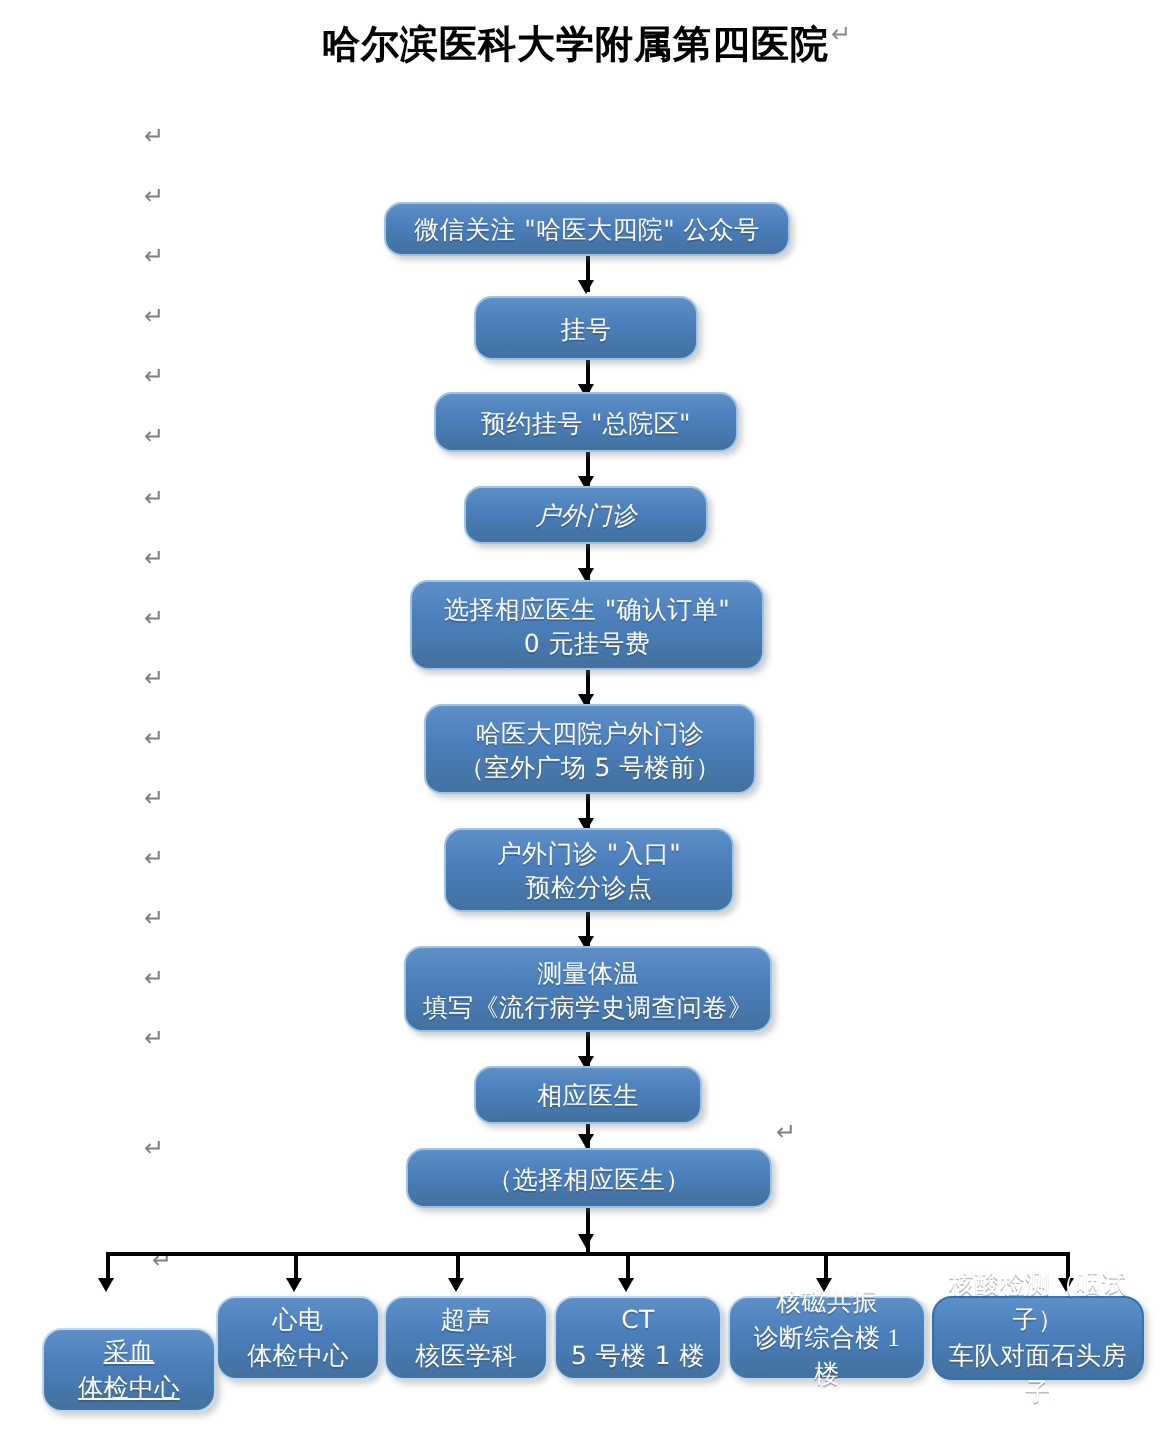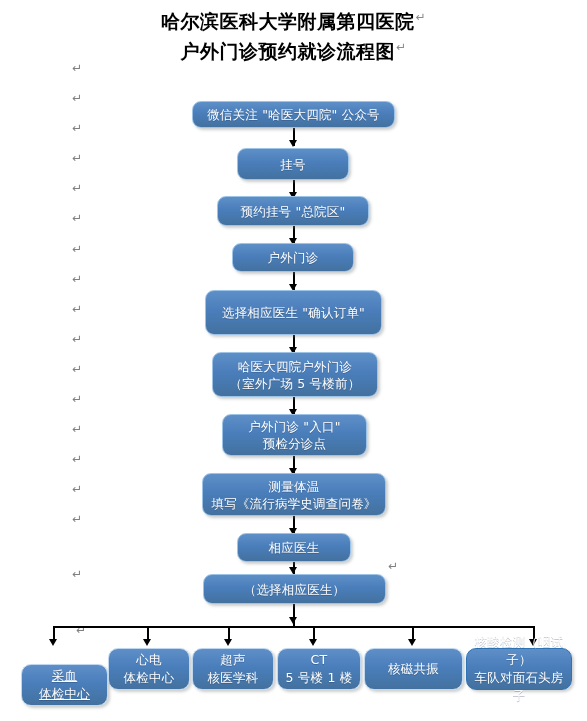--- a/index.html
+++ b/index.html
@@ -113,23 +113,20 @@
   }
 </style>
 </head>
 <body>
 
 <div id="page">
 
   <div class="title-block">
     <div class="title-line">
       <span>哈尔滨医科大学附属第四医院</span><span class="pilcrow">↵</span>
-    </div>
-    <div class="title-line">
-      <span>户外门诊预约就诊流程图</span><span class="pilcrow">↵</span>
     </div>
   </div>
 
   <div class="para-mark" style="left:72px; top:62px;">↵</div>
   <div class="para-mark" style="left:72px; top:92px;">↵</div>
   <div class="para-mark" style="left:72px; top:122px;">↵</div>
   <div class="para-mark" style="left:72px; top:152px;">↵</div>
   <div class="para-mark" style="left:72px; top:182px;">↵</div>
   <div class="para-mark" style="left:72px; top:212px;">↵</div>
   <div class="para-mark" style="left:72px; top:243px;">↵</div>
@@ -201,27 +198,28 @@
   </div>
 
   <div class="node" style="left:237px; top:148px; width:112px; height:32px;">
     <span class="txt">挂号</span>
   </div>
 
   <div class="node" style="left:217px; top:196px; width:152px; height:30px;">
     <span class="txt">预约挂号 "总院区"</span>
   </div>
 
-  <div class="node" style="left:232px; top:243px; width:122px; height:29px;">
+  <div class="node" style="left:232px; top:243px; width:122px; height:29px;font-style:italic;">
     <span class="txt">户外门诊</span>
   </div>
 
   <div class="node" style="left:205px; top:290px; width:177px; height:45px;">
     <span class="txt">
       <span class="l1">选择相应医生 "确认订单"</span>
+      <span class="l2">0 元挂号费</span>
     </span>
   </div>
 
   <div class="node" style="left:212px; top:352px; width:166px; height:45px;">
     <span class="txt">
       <span class="l1">哈医大四院户外门诊</span>
       <span class="l2">（室外广场 5 号楼前）</span>
     </span>
   </div>
 
@@ -273,20 +271,21 @@
   <div class="node bottom" style="left:277px; top:648px; width:84px; height:42px;">
     <span class="txt">
       <span class="l1">CT</span>
       <span class="l2">5 号楼 1 楼</span>
     </span>
   </div>
 
   <div class="node bottom" style="left:364px; top:648px; width:99px; height:42px;font-family:Liberation Serif, serif;">
     <span class="txt">
       <span class="l1">核磁共振</span>
+      <span class="l2">诊断综合楼 1 楼</span>
     </span>
   </div>
 
   <div class="node bottom accent" style="left:466px; top:648px; width:106px; height:42px;">
     <span class="txt">
       <span class="l1">核酸检测（咽试子）</span>
       <span class="l2">车队对面石头房子</span>
     </span>
   </div>
 

